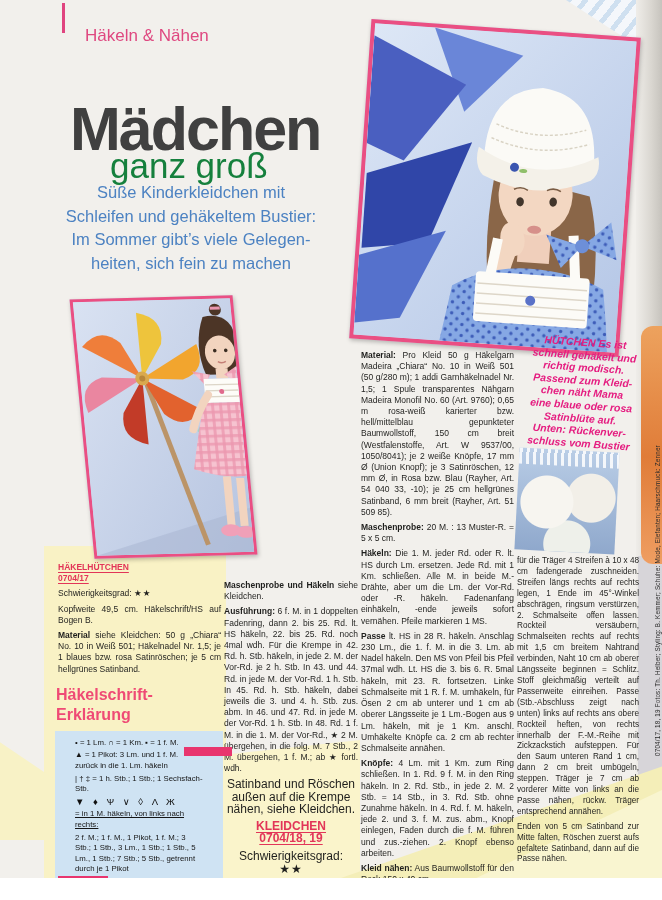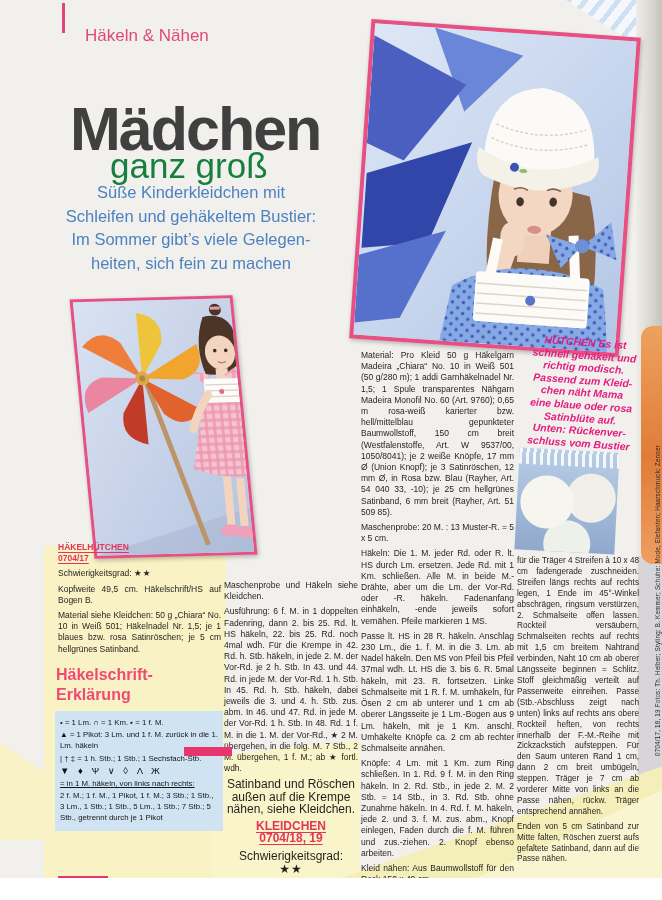--- a/index.html
+++ b/index.html
@@ -60,34 +60,34 @@
   .caption { position:absolute; left:520px; top:336px; width:124px; z-index:5;
     transform:rotate(4deg); text-align:center;
     font-size:10.5px; font-weight:bold; font-style:italic; line-height:12.6px; color:#e51d80; }
   .credit { position:absolute; right:1px; top:316px; height:440px; z-index:7;
     writing-mode:vertical-rl; transform:rotate(180deg);
     font-size:6.3px; letter-spacing:.2px; color:#2a2a2a; white-space:nowrap; }
 
   
   .col { position:absolute; z-index:5; color:#1f1f1d; }
   .col p { margin:0 0 4px; font-size:8.5px; line-height:11.2px; text-align:justify; }
-  .col b { font-weight:normal; }
-  .col1 { left:58px;  top:542px; width:163px; }
+  .col b { font-weight:bold; }
+  .col1 { left:58px;  top:562px; width:163px; }
   .col2 { left:224px; top:580px; width:134px; }
   .col3 { left:361px; top:350px; width:153px; }
   .col4 { left:517px; top:556px; width:122px; }
   .col4 p { font-size:8.2px; line-height:10.9px; }
   .big p { font-size:12px; line-height:12.4px; text-align:center; }
 
   .box-title { font-size:13.5px; font-weight:bold; color:#e23558; text-align:center;
                text-decoration:underline; text-underline-offset:2px; line-height:17px; margin:0; }
   .difficulty { font-size:8.5px; margin:7px 0 4px; }
   .stars { letter-spacing:1px; }
   .legend-title { font-size:16px; font-weight:bold; color:#ef4a75; line-height:20px; margin:10px 0 0 -2px; }
-  .legend-box { background:#cfe3f3; width:168px; margin:6px 0 0 -3px; padding:7px 5px 6px;
+  .legend-box { background:#cfe3f3; width:168px; margin:6px 0 0 -3px; padding:7px 20px 6px;
                 box-sizing:border-box; font-size:7.8px; line-height:10.6px; color:#151515; }
   .legend-box div { margin-bottom:2px; }
   .sym { font-size:9.5px; letter-spacing:3px; color:#111; }
   .ul { text-decoration:underline; }
 </style>
 </head>
 <body>
 
 <div class="page">
 

